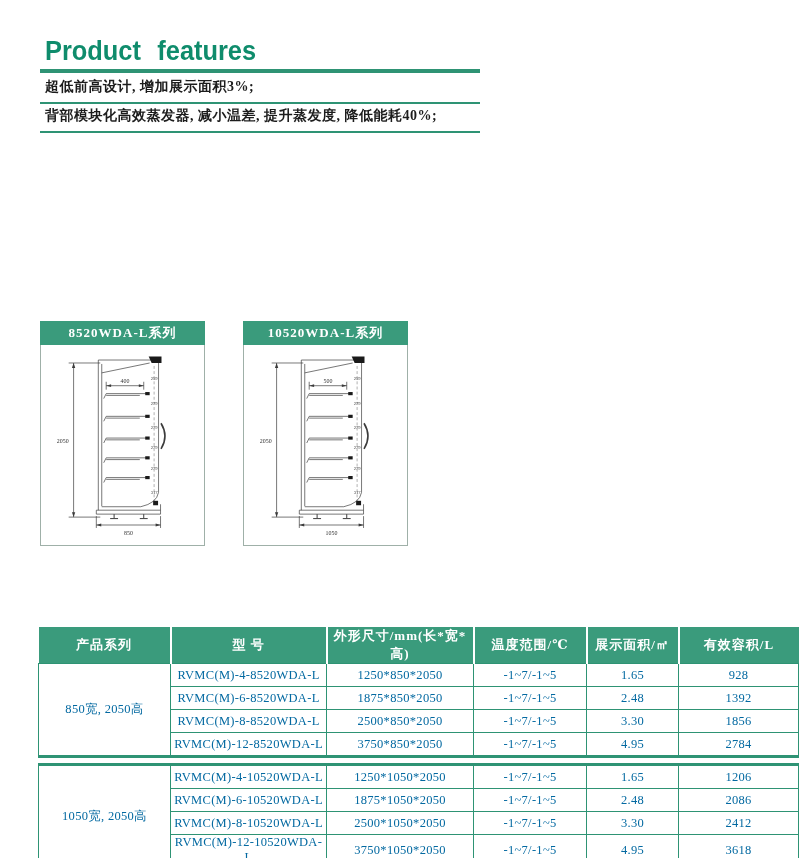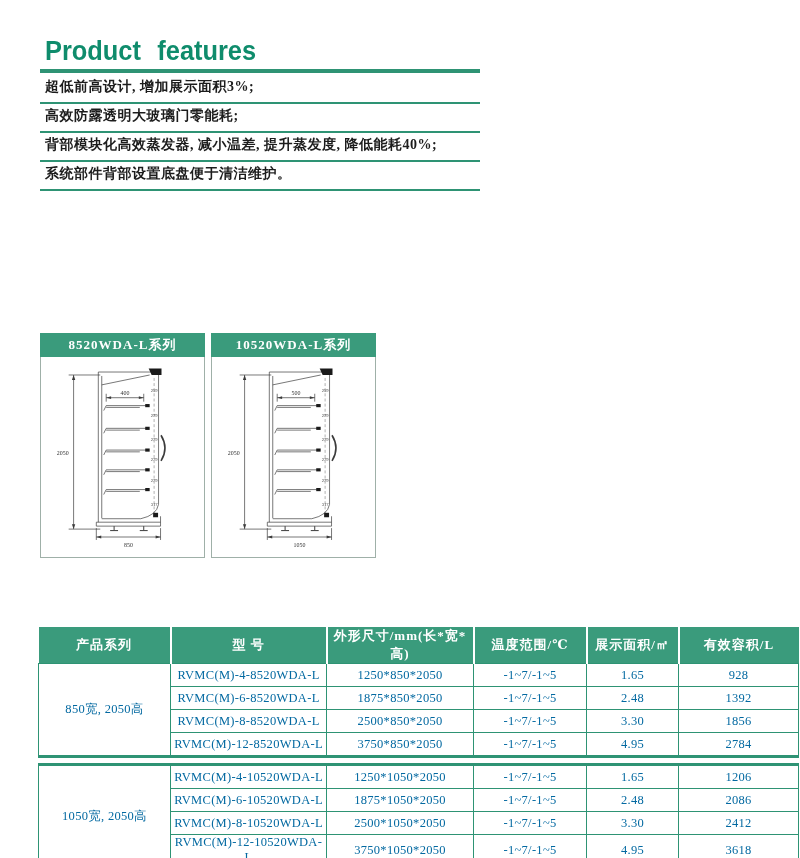--- a/index.html
+++ b/index.html
@@ -13,21 +13,21 @@
                 word-spacing:10px; transform:scaleX(.94); transform-origin:left; white-space:nowrap; }
   .title-rule { position:absolute; left:40px; top:69px; width:440px; height:4px; background:#2e9374; }
 
   
   .features { position:absolute; left:40px; top:75px; width:440px; margin:0; padding:0; list-style:none; }
   .features li { height:29px; box-sizing:border-box; display:flex; align-items:center;
                  padding:0 0 3px 5px; border-bottom:2px solid #2e9374;
                  font-size:14px; font-weight:700; color:#1c1c1c; letter-spacing:.5px; white-space:nowrap; }
 
   
-  .diagrams { position:absolute; left:40px; top:333px; display:flex; gap:6px; }
+  .diagrams { position:absolute; left:40px; top:321px; display:flex; gap:38px; }
   .card { width:165px; height:225px; box-sizing:border-box; border:1px solid #9fb0a8; background:#fff; }
   .card-header { height:24px; margin:-1px -1px 0 -1px; background:#3a9b7c; color:#ffffff;
                  display:flex; align-items:center; justify-content:center;
                  font-size:13px; font-weight:700; letter-spacing:1px; }
   .card-body { position:relative; height:198px; }
   .card-body svg { position:absolute; left:0; top:0; width:100%; height:100%; }
   .dim-text { fill:#333; font-family:"Liberation Serif","DejaVu Serif",serif; }
 
   
   .spec-table { position:absolute; left:38px; top:627px; width:760px;
@@ -48,27 +48,21 @@
 <div class="page">
 
   <h1 class="page-title">Product features</h1>
   <div class="title-rule"></div>
 
   <ul class="features">
     <li>
         <span>超低前高设计, 增加展示面积3%;</span>
       </li>
     <li>
-        <span>高效防露透明大玻璃门零能耗;</span>
-      </li>
-    <li>
         <span>背部模块化高效蒸发器, 减小温差, 提升蒸发度, 降低能耗40%;</span>
-      </li>
-    <li>
-        <span>系统部件背部设置底盘便于清洁维护。</span>
       </li>
   </ul>
 
   <div class="diagrams">
 
     <div class="card">
       <div class="card-header">8520WDA-L系列</div>
       <div class="card-body">
         <svg viewBox="0 0 165 198">
           <g stroke="#3b3b3b" stroke-width="0.7" fill="none">

